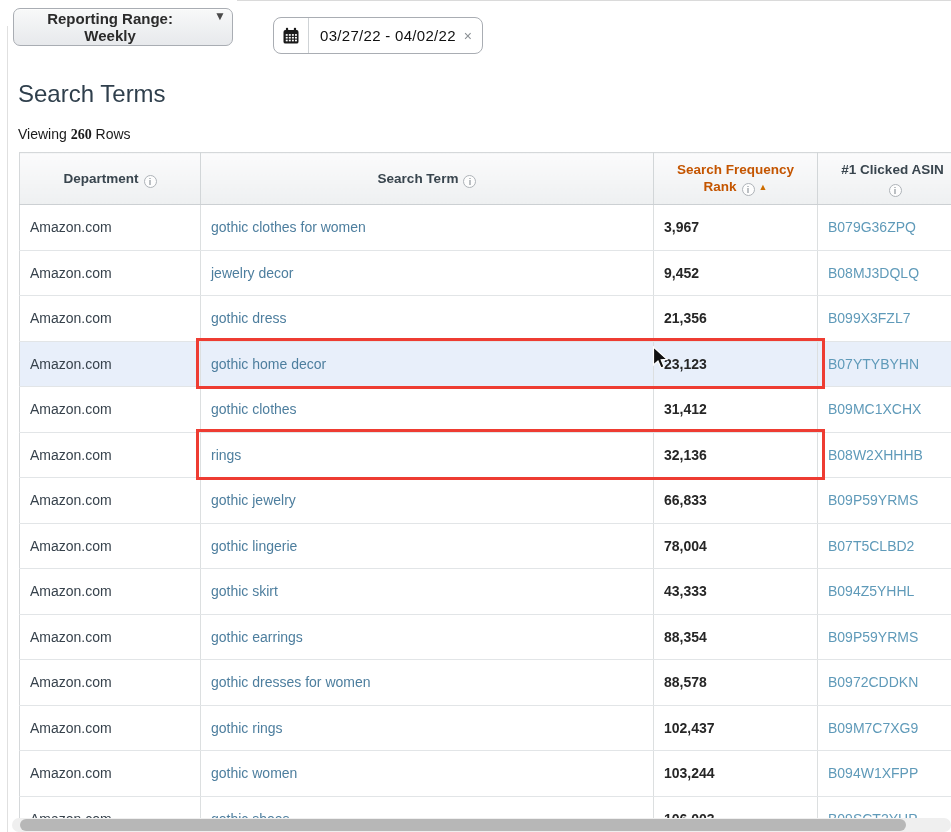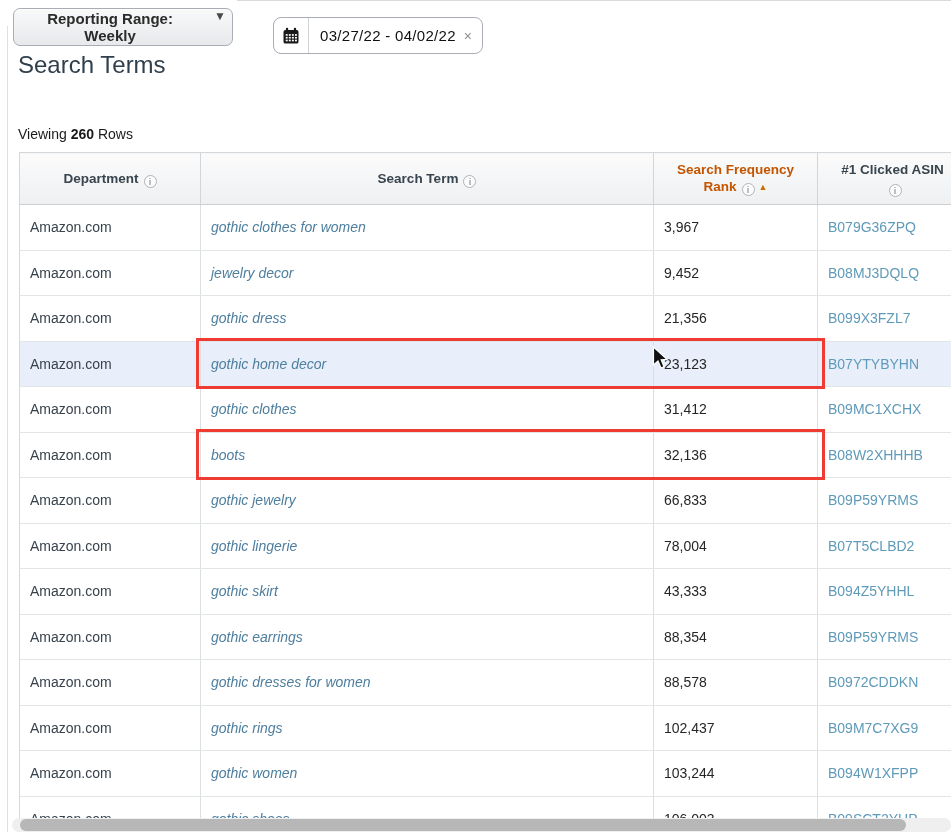--- a/index.html
+++ b/index.html
@@ -28,45 +28,45 @@
     border:1px solid #a9adb3;border-radius:8px;padding-right:10px;margin-top:7px;
   }
   .date-chip .cal-cell{
     width:34px;align-self:stretch;display:flex;align-items:center;justify-content:center;
     border-right:1px solid #cfd3d6;
   }
   .date-chip .date-text{font-size:15px;color:#111;padding:0 8px 0 11px;letter-spacing:.3px;}
   .date-chip .close-x{font-size:14px;color:#8a8f94;line-height:1;cursor:pointer;}
 
   
-  .page-title{position:absolute;left:18px;top:51px;font-size:24px;font-weight:400;color:#2f3f4c;}
+  .page-title{position:absolute;left:18px;top:80px;font-size:24px;font-weight:400;color:#2f3f4c;}
   .viewing{position:absolute;left:18px;top:126px;font-size:14px;color:#1a1a1a;}
-  .viewing b{font-weight:bold;}
+  .viewing b{font-weight:bold;font-family:Liberation Serif, serif;}
 
   
   .tbl-wrap{position:absolute;left:19px;top:152px;width:948px;}
   table{border-collapse:collapse;table-layout:fixed;width:948px;
         border-left:1px solid #d5d8da;border-top:1px solid #d5d8da;}
   col.c-dept{width:181px;} col.c-term{width:453px;} col.c-rank{width:164px;} col.c-asin{width:150px;}
   th{
     height:52px;box-sizing:border-box;padding:4px 10px;vertical-align:middle;text-align:center;
     background:linear-gradient(180deg,#fbfbfc,#eef0f1);
     border-right:1px solid #d2d6d8;border-bottom:1px solid #ccd0d3;
     font-size:13.5px;font-weight:bold;color:#39454e;line-height:17px;cursor:pointer;
   }
   th.th-rank{color:var(--accent-orange,#c45500);}
   td{
     height:45.5px;box-sizing:border-box;padding:2px 10px;vertical-align:middle;text-align:left;
     border-right:1px solid #dcdfe0;border-bottom:1px solid #e2e5e7;
     font-size:14px;background:#fff;
   }
   tr.highlighted td{background:var(--highlight-row,#e8effa);}
   .dept{color:#37424c;text-align:right;}
-  .rank{color:#262626;}
-  a.term{color:var(--link-blue,#4d7e9e);text-decoration:none;cursor:pointer;font-style:italic;}
+  .rank{color:#262626;font-weight:bold;}
+  a.term{color:var(--link-blue,#4d7e9e);text-decoration:none;cursor:pointer;}
   a.asin{color:var(--asin-blue,#5f9ab9);text-decoration:none;cursor:pointer;margin-top:10px;}
   .info-i{
     display:inline-block;width:13px;height:13px;line-height:12px;box-sizing:border-box;
     border:1px solid #aeb3b8;border-radius:50%;color:#9aa0a6;background:#fdfdfd;
     font-size:9px;font-weight:bold;text-align:center;margin-left:5px;vertical-align:-2px;
     font-style:normal;
   }
   .sort-caret{font-size:9px;color:#cc6d00;margin-left:4px;vertical-align:1px;}
   .th-stack .line2{margin-top:1px;}
 
@@ -187,21 +187,21 @@
     <td><a class="asin">B07YTYBYHN</a></td>
   </tr>
         <tr>
     <td><span class="dept">Amazon.com</span></td>
     <td><a class="term">gothic clothes</a></td>
     <td><span class="rank">31,412</span></td>
     <td><a class="asin">B09MC1XCHX</a></td>
   </tr>
         <tr>
     <td><span class="dept">Amazon.com</span></td>
-    <td><a class="term">boots</a></td>
+    <td><a class="term">rings</a></td>
     <td><span class="rank">32,136</span></td>
     <td><a class="asin">B08W2XHHHB</a></td>
   </tr>
         <tr>
     <td><span class="dept">Amazon.com</span></td>
     <td><a class="term">gothic jewelry</a></td>
     <td><span class="rank">66,833</span></td>
     <td><a class="asin">B09P59YRMS</a></td>
   </tr>
         <tr>

